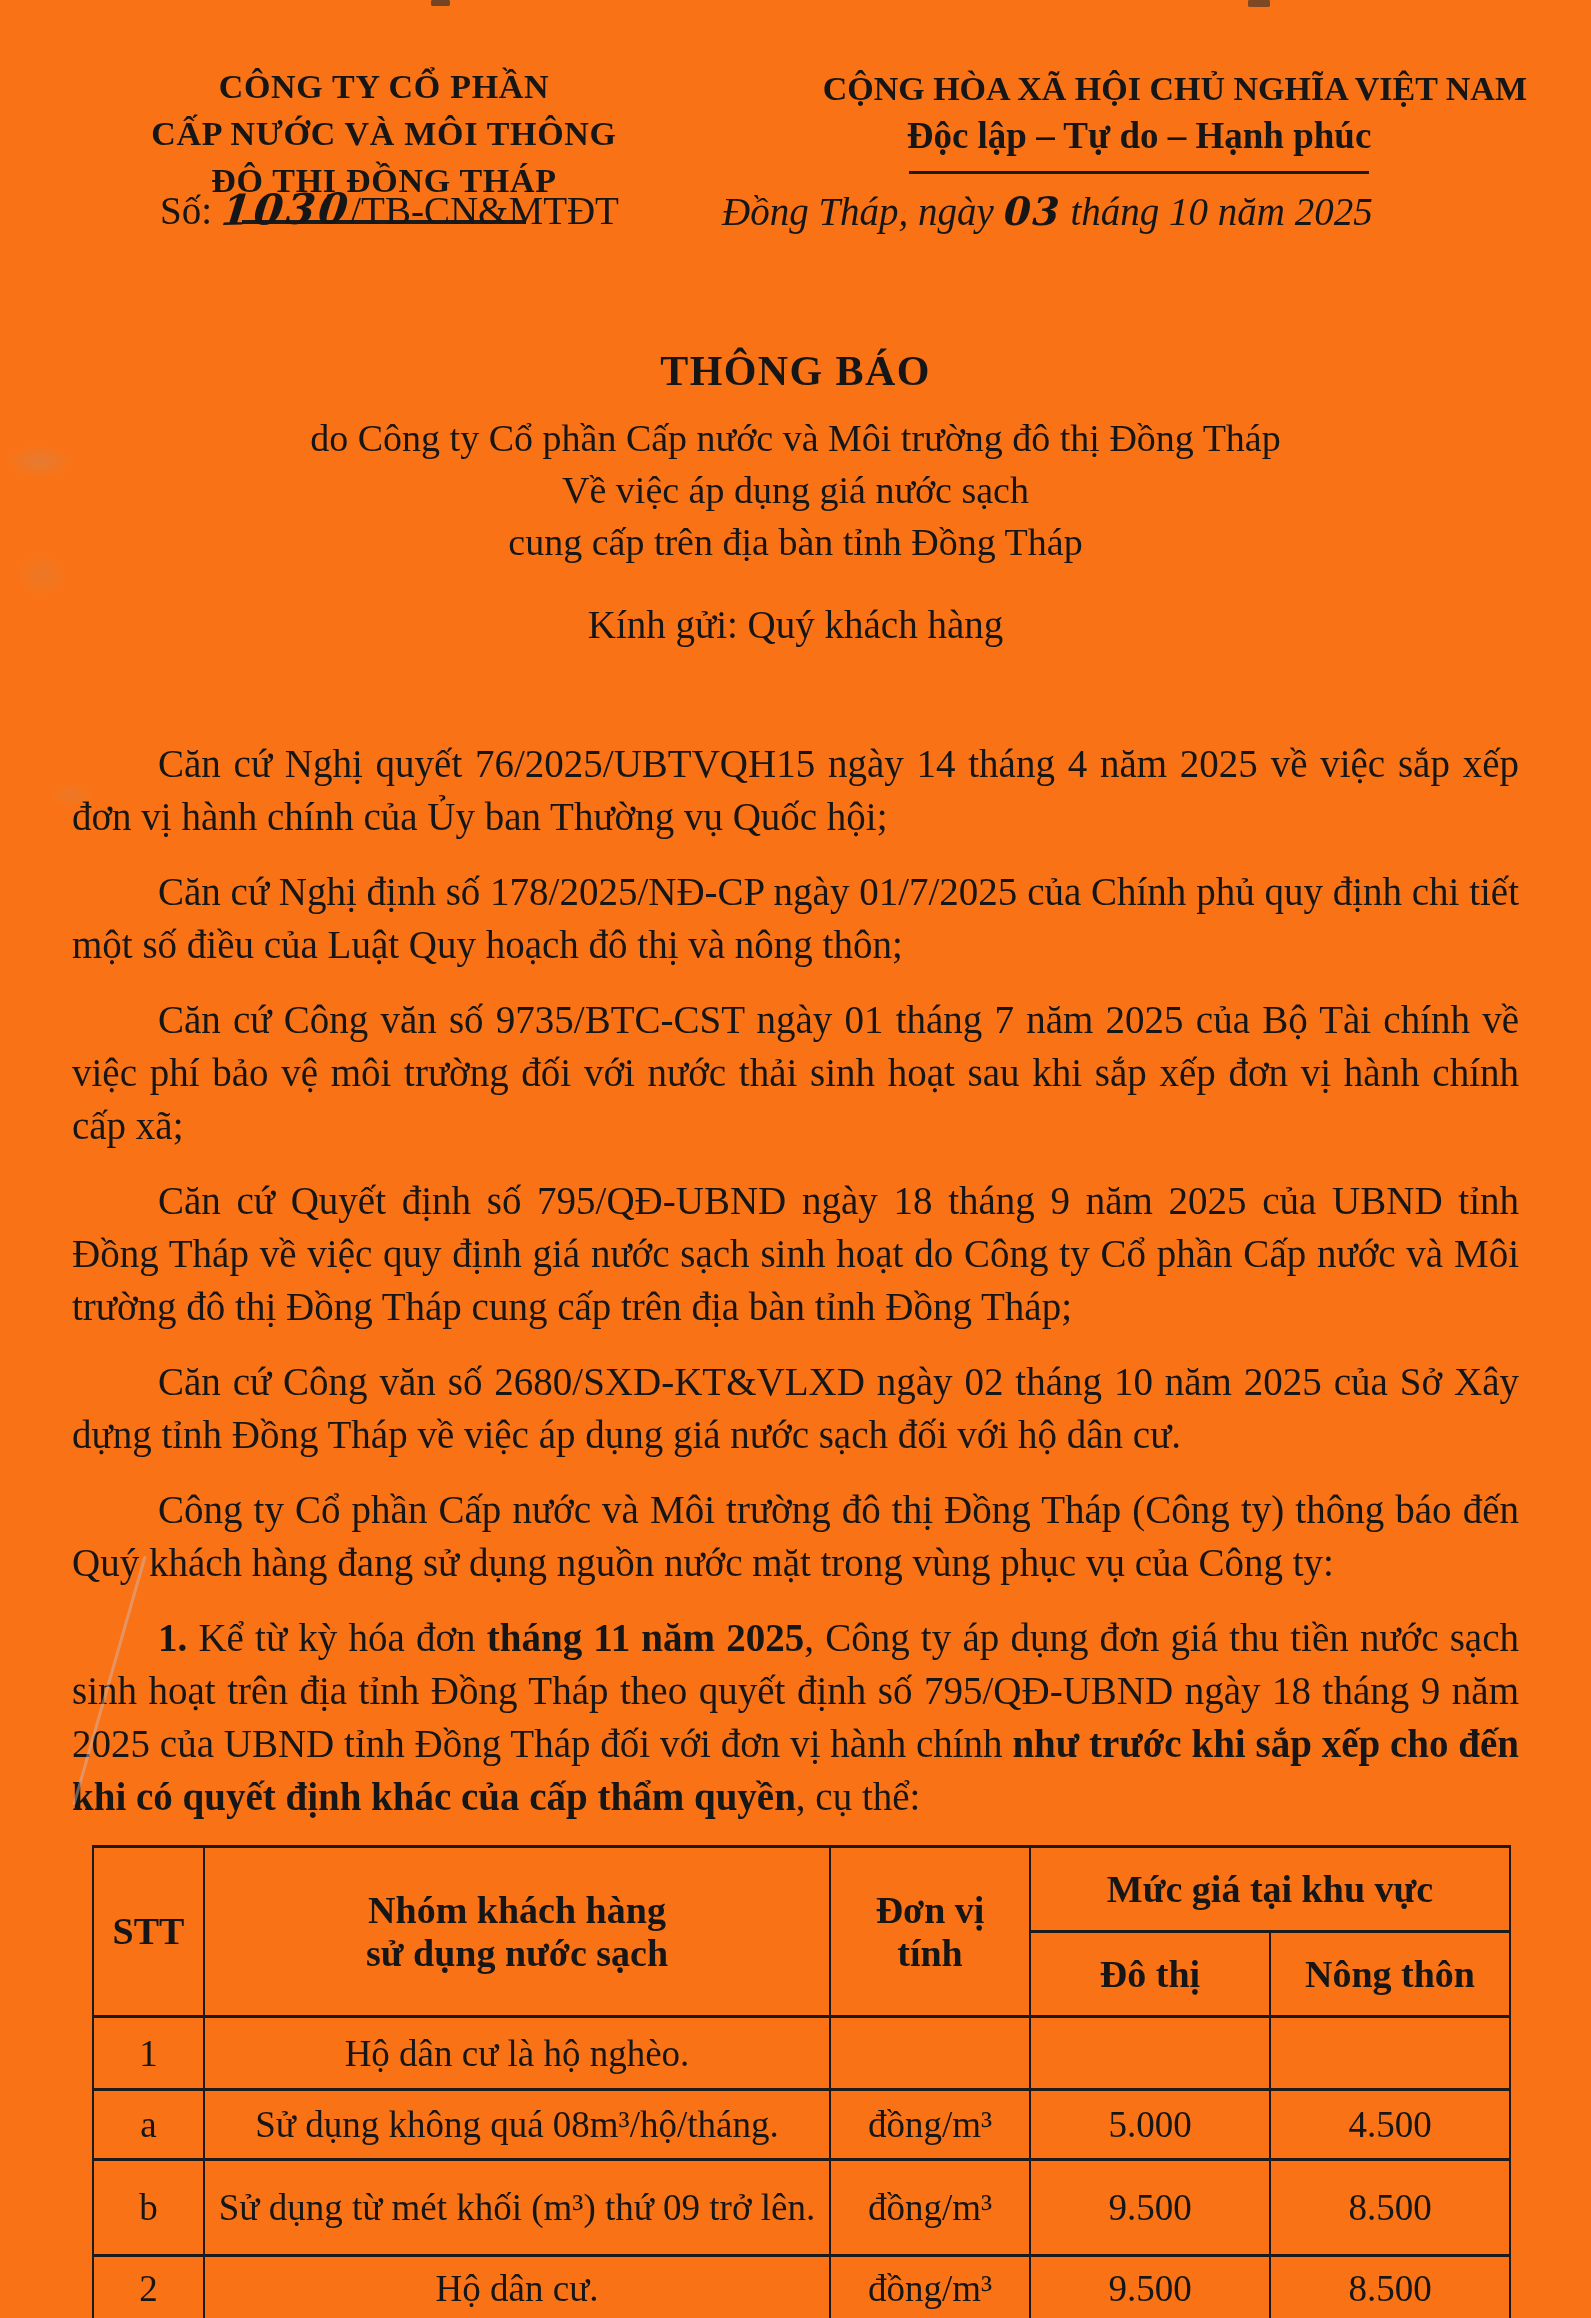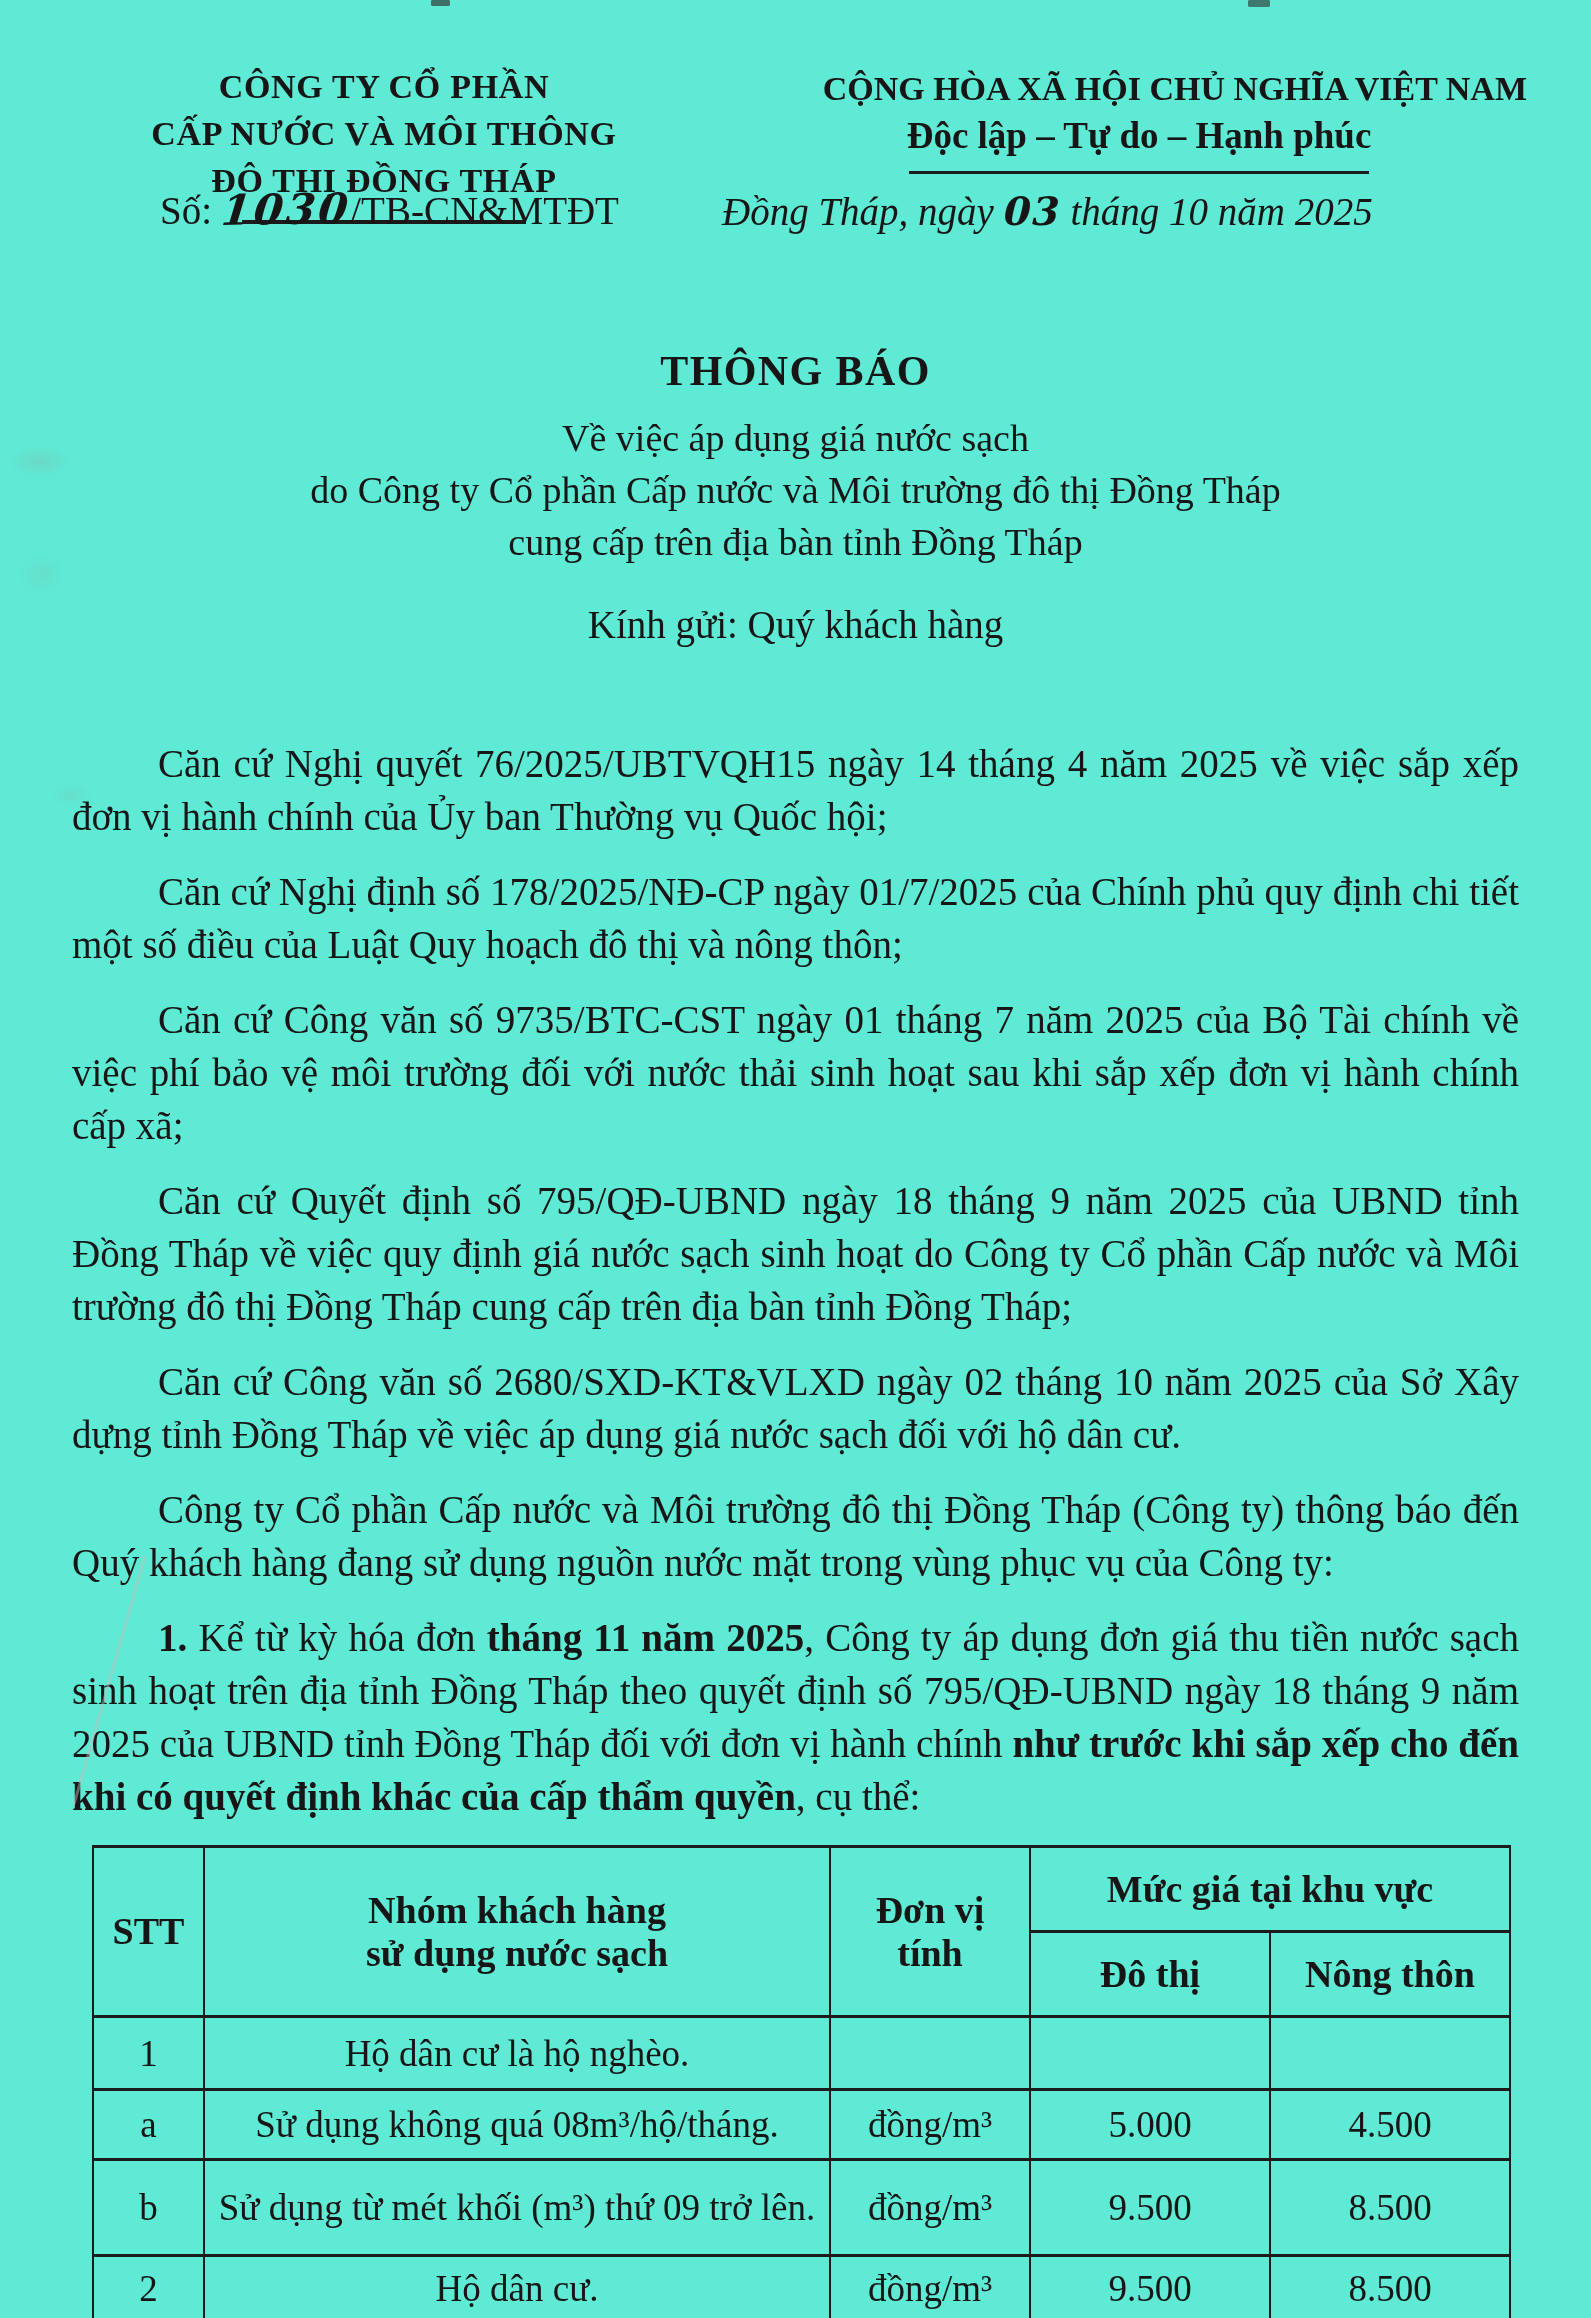--- a/index.html
+++ b/index.html
@@ -1,19 +1,19 @@
 <!DOCTYPE html>
 <html style="font-size:11.5px"><head>
 <meta charset="utf-8">
 <style>
   html,body{margin:0;padding:0;background:#888;}
   .page{
     position:relative;
     width:1591px;height:2319px;
-    background:#5eead4;
+    background:#f97316;
     font-family:"Liberation Serif","DejaVu Serif",serif;
     color:#161616;
     overflow:hidden;
   }
   
   .hdr{position:absolute;top:63px;left:0;width:1591px;}
   .org-block{position:absolute;left:43px;top:0;width:682px;text-align:center;}
   .org-line{font-weight:bold;font-size:34px;line-height:47px;letter-spacing:0.7px;}
   .org-rule{width:284px;height:3.6px;background:#1b1b1b;margin:16px auto 0 auto;}
   .nat-block{position:absolute;left:751px;top:2.9px;width:776px;text-align:center;}
@@ -93,22 +93,22 @@
   </div>
 
   <div class="refline">
     <div class="refno"><span>Số:</span> <span class="hand">1030</span><span>/TB-CN&amp;MTĐT</span></div>
     <div class="dateline"><span>Đồng Tháp, ngày</span> <span class="hand hand-day">03</span> <span>tháng 10 năm 2025</span></div>
   </div>
 
   <div class="content">
     <div class="doc-title">THÔNG BÁO</div>
     <div class="subtitle-wrap">
+      <div class="subtitle">do Công ty Cổ phần Cấp nước và Môi trường đô thị Đồng Tháp</div>
       <div class="subtitle">Về việc áp dụng giá nước sạch</div>
-      <div class="subtitle">do Công ty Cổ phần Cấp nước và Môi trường đô thị Đồng Tháp</div>
       <div class="subtitle">cung cấp trên địa bàn tỉnh Đồng Tháp</div>
     </div>
     <div class="salutation">Kính gửi: Quý khách hàng</div>
 
     <p class="body">Căn cứ Nghị quyết 76/2025/UBTVQH15 ngày 14 tháng 4 năm 2025 về việc sắp xếp đơn vị hành chính của Ủy ban Thường vụ Quốc hội;</p>
     <p class="body">Căn cứ Nghị định số 178/2025/NĐ-CP ngày 01/7/2025 của Chính phủ quy định chi tiết một số điều của Luật Quy hoạch đô thị và nông thôn;</p>
     <p class="body">Căn cứ Công văn số 9735/BTC-CST ngày 01 tháng 7 năm 2025 của Bộ Tài chính về việc phí bảo vệ môi trường đối với nước thải sinh hoạt sau khi sắp xếp đơn vị hành chính cấp xã;</p>
     <p class="body">Căn cứ Quyết định số 795/QĐ-UBND ngày 18 tháng 9 năm 2025 của UBND tỉnh Đồng Tháp về việc quy định giá nước sạch sinh hoạt do Công ty Cổ phần Cấp nước và Môi trường đô thị Đồng Tháp cung cấp trên địa bàn tỉnh Đồng Tháp;</p>
     <p class="body">Căn cứ Công văn số 2680/SXD-KT&amp;VLXD ngày 02 tháng 10 năm 2025 của Sở Xây dựng tỉnh Đồng Tháp về việc áp dụng giá nước sạch đối với hộ dân cư.</p>
     <p class="body">Công ty Cổ phần Cấp nước và Môi trường đô thị Đồng Tháp (Công ty) thông báo đến Quý khách hàng đang sử dụng nguồn nước mặt trong vùng phục vụ của Công ty:</p>

